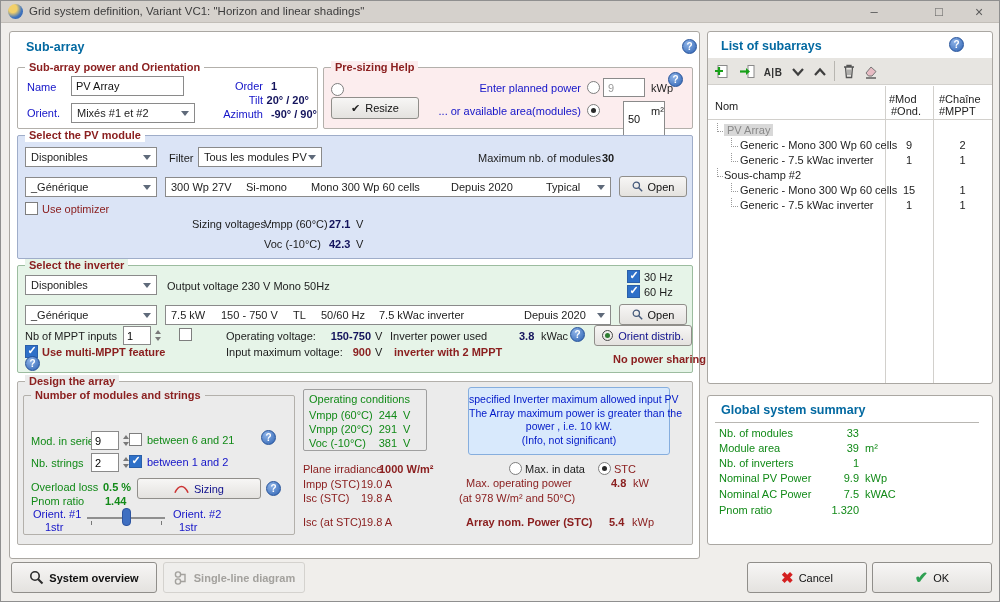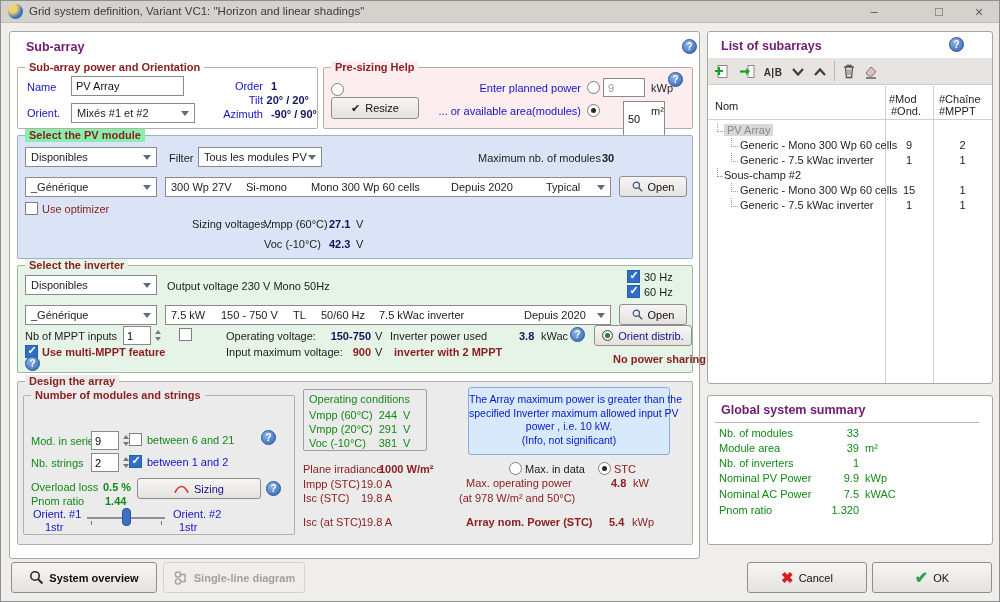--- a/index.html
+++ b/index.html
@@ -15,21 +15,21 @@
   .r { text-align:right; }
 
   
   #titlebar { position:absolute; left:0; top:0; width:100%; height:22px; background:#d5d1cc; border-bottom:1px solid #c2beb8; }
   #appicon { position:absolute; left:7px; top:3px; width:15px; height:15px; border-radius:50%; background:radial-gradient(circle at 32% 30%,#f2d06a 28%,#3f74c0 62%,#2d5a9e); }
   #wtitle { position:absolute; left:28px; top:4px; font-size:11.5px; color:#3c3c3c; white-space:nowrap; }
   .winbtn { position:absolute; top:0; width:44px; height:22px; text-align:center; line-height:22px; font-size:13px; color:#5a5a5a; }
 
   
   .panel { position:absolute; background:#fff; border:1px solid #aaa7a2; border-radius:3px; }
-  .ptitle { position:absolute; font-size:12.5px; font-weight:bold; color:#701a75; white-space:nowrap; }
+  .ptitle { position:absolute; font-size:12.5px; font-weight:bold; color:#0369a1; white-space:nowrap; }
 
   
   .grp { position:absolute; border:1px solid #b3b0ab; border-radius:2px; }
   .grpleg { position:absolute; top:-7px; left:7px; padding:0 4px; font-size:11px; font-weight:bold; color:#8b2020; line-height:13px; white-space:nowrap; }
 
   
   .combo { position:absolute; background:#fff; border:1px solid #8a8a8a; display:flex; align-items:center; padding:0 16px 0 5px; font-size:11px; color:#1c1c1c; white-space:nowrap; overflow:hidden; }
   .combo::after { content:""; position:absolute; right:5px; top:calc(50% - 2px); width:0; height:0; border-left:4px solid transparent; border-right:4px solid transparent; border-top:5px solid #5f6a7a; }
   .tin { position:absolute; background:#fff; border:1px solid #8a8a8a; font-family:"Liberation Sans",sans-serif; font-size:11px; color:#111; padding:0 4px; }
   .tin.dim { color:#9a9a9a; }
@@ -129,21 +129,21 @@
   <span class="rad" style="left:586px;top:80px"></span>
   <input class="tin dim" style="left: 602px; top: 77px; width: 42px; height: 19px;" value="9">
   <span class="t" style="left:650px;top:81px">kWp</span>
   <span class="t c-blue r" style="left:420px;top:104px;width:160px">... or available area(modules)</span>
   <span class="rad on" style="left:586px;top:103px"></span>
   <input class="tin" style="left: 622px; top: 100px; width: 42px; height: 36px;" value="50">
   <span class="t" style="left:650px;top:104px">m²</span>
   <span class="help" style="left:667px;top:71px">?</span>
 
   <div class="grp" style="left:16px;top:134px;width:676px;height:124px;background:#dbe4f6;border-color:#9fadc9">
-    <span class="grpleg" style="background:#86efac">Select the PV module</span>
+    <span class="grpleg" style="background:#ffffff">Select the PV module</span>
   </div>
   <div class="combo" style="left:24px;top:146px;width:132px;height:20px">
     <span>Disponibles</span>
   </div>
   <span class="t" style="left:168px;top:151px">Filter</span>
   <div class="combo" style="left:197px;top:146px;width:124px;height:20px">
     <span>Tous les modules PV</span>
   </div>
   <span class="t" style="left:477px;top:151px">Maximum nb. of modules</span>
   <span class="t tb" style="left:601px;top:151px">30</span>
@@ -299,22 +299,22 @@
   <span class="t c-mar" style="left:302px;top:462px">Plane irradiance</span>
   <span class="t c-marb" style="left:378px;top:462px">1000 W/m²</span>
   <span class="t c-mar" style="left:302px;top:477px">Impp (STC)</span>
   <span class="t c-mar" style="left:360px;top:477px">19.0 A</span>
   <span class="t c-mar" style="left:302px;top:491px">Isc (STC)</span>
   <span class="t c-mar" style="left:360px;top:491px">19.8 A</span>
   <span class="t c-mar" style="left:302px;top:515px">Isc (at STC)</span>
   <span class="t c-mar" style="left:360px;top:515px">19.8 A</span>
 
   <div id="infobox">
+    <div>specified Inverter maximum allowed input PV</div>
     <div>The Array maximum power is greater than the</div>
-    <div>specified Inverter maximum allowed input PV</div>
     <div>power , i.e. 10 kW.</div>
     <div>(Info, not significant)</div>
   </div>
   <span class="rad" style="left:508px;top:461px"></span>
   <span class="t" style="left:524px;top:462px">Max. in data</span>
   <span class="rad on" style="left:597px;top:461px"></span>
   <span class="t c-mar" style="left:613px;top:462px">STC</span>
   <span class="t c-mar" style="left:465px;top:476px">Max. operating power</span>
   <span class="t c-marb" style="left:610px;top:476px">4.8</span>
   <span class="t c-mar" style="left:632px;top:476px">kW</span>

